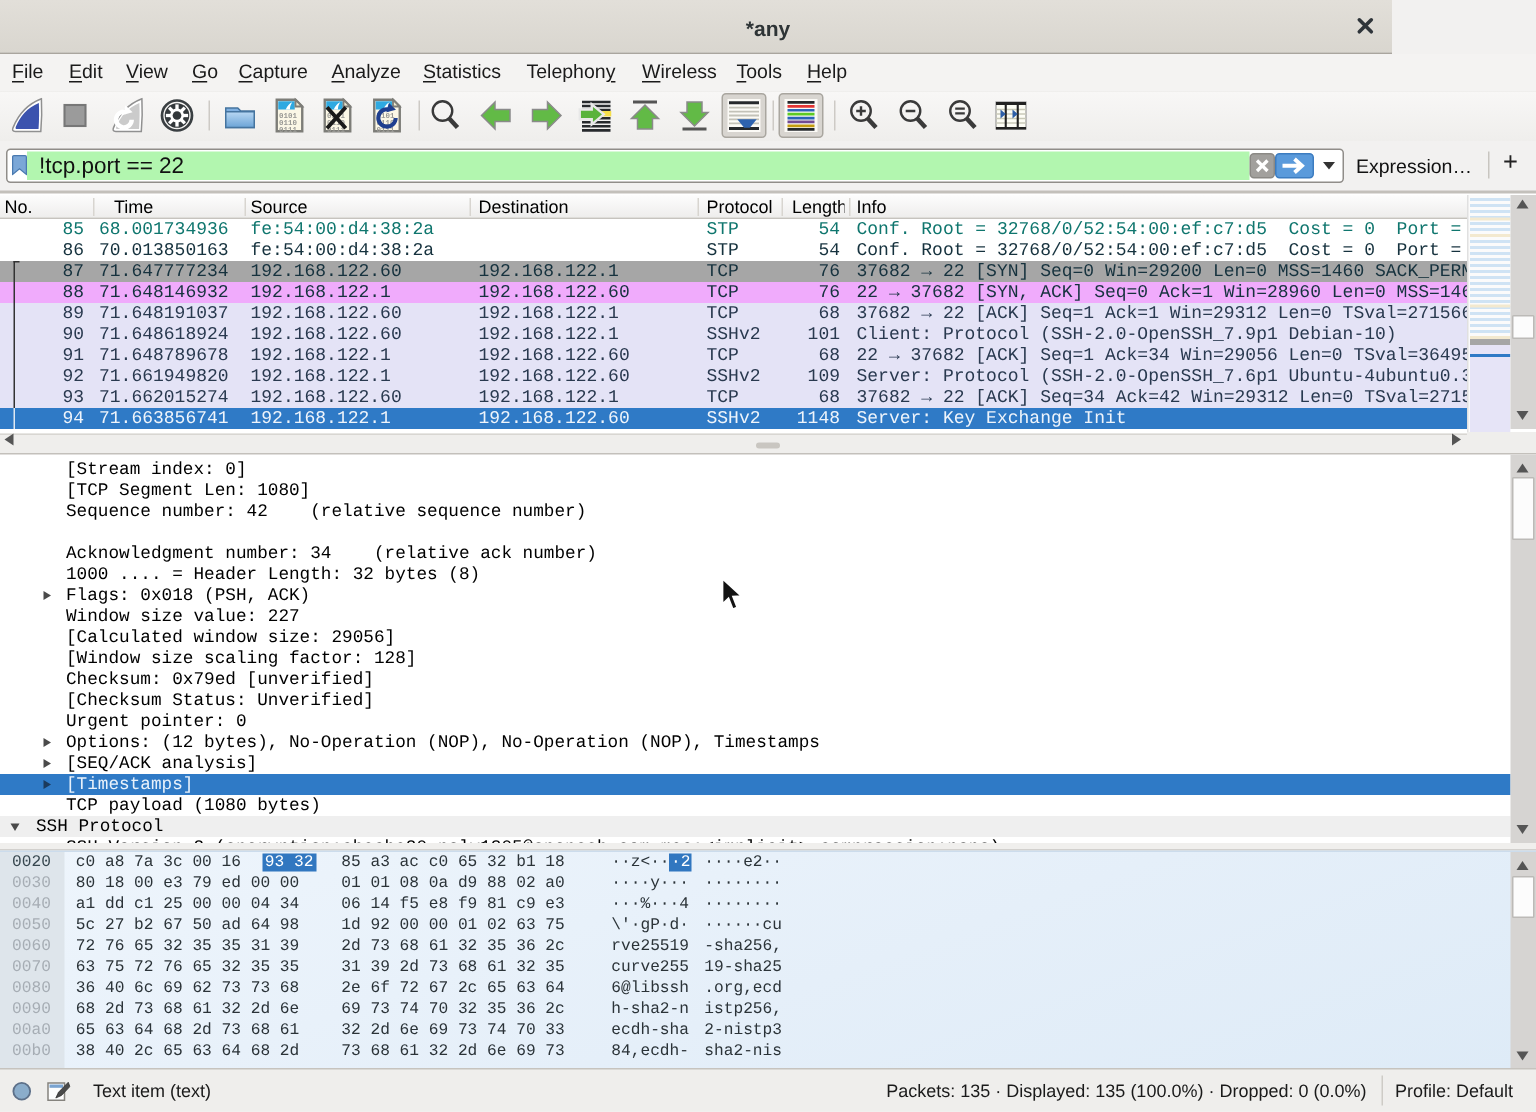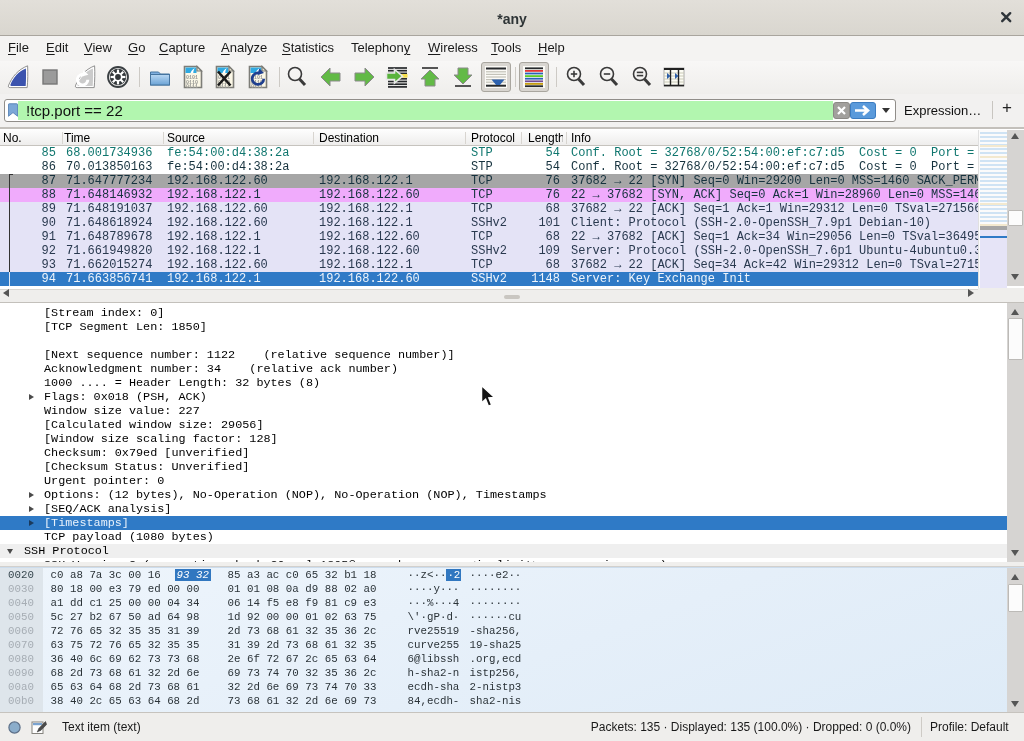--- a/index.html
+++ b/index.html
@@ -1,21 +1,21 @@
 <!DOCTYPE html>
 <html><head>
 <meta charset="utf-8">
 <style>
 html,body{margin:0;padding:0;}
 body{width:1024px;height:741px;overflow:hidden;font-family:"Liberation Sans",sans-serif;background:#f2f1f0;}
 .win{position:absolute;left:0;top:0;width:1024px;height:741px;}
 .abs{position:absolute;}
 .mono{font-family:"Liberation Mono",monospace;}
 
-.titlebar{position:absolute;left:0;top:0;width:1024px;height:36px;
+.titlebar{position:absolute;left:0;top:0;width:928px;height:36px;
  background:linear-gradient(#e2dfd9,#d9d6cf);border-bottom:1px solid #a9a59e;box-sizing:border-box;}
 .title{position:absolute;left:0;top:11px;width:1024px;text-align:center;font-size:14px;font-weight:bold;color:#2e3436;}
 .closex{position:absolute;right:22px;top:4px;width:24px;height:26px;color:#34393e;}
 
 .menubar{position:absolute;left:0;top:36px;width:1024px;height:25px;background:#f4f3f2;font-size:13px;color:#1a1a1a;}
 .menubar span{position:absolute;top:4px;}
 .menubar u{text-decoration:underline;text-underline-offset:2px;}
 
 .toolbar{position:absolute;left:0;top:61px;width:1024px;height:33px;background:linear-gradient(#f8f7f6,#efeeec);}
 .tbi{position:absolute;top:4px;width:24px;height:24px;}
@@ -63,21 +63,21 @@
 
 .hexp{position:absolute;left:0;top:567px;width:1024px;height:145px;background:linear-gradient(160deg,#eef5fc 0%,#e5eff9 55%,#deebf7 100%);border-top:1px solid #ccdcec;box-sizing:border-box;overflow:hidden;}
 .hrow{position:absolute;left:0;width:1007px;height:14.3px;font-size:10.8px;white-space:pre;color:#2b3338;}
 .hoff{position:absolute;left:8px;color:#a6adb4;}
 .hoff1{position:absolute;left:8px;color:#37474f;}
 .hx1{position:absolute;left:50.5px;}
 .hx2{position:absolute;left:227.5px;}
 .ha1{position:absolute;left:407.5px;}
 .ha2{position:absolute;left:469.5px;}
 .hl{background:#3177c0;color:#fff;padding:0 1px;}
-.hlbox{position:absolute;left:124px;top:0;padding:0 2px;background:#3177c0;color:#fff;font-style:italic;}
+.hlbox{position:absolute;left:124px;top:0;padding:0 2px;background:#3177c0;color:#fff;}
 
 .status{position:absolute;left:0;top:712px;width:1024px;height:29px;background:#efeeec;border-top:1px solid #c6c3be;box-sizing:border-box;font-size:12px;color:#1a1a1a;}
 </style>
 </head>
 <body>
 <div class="win">
 
 <div class="titlebar">
   <div class="title">*any</div>
   <svg class="closex" style="right:6px" viewBox="0 0 24 26">
@@ -290,21 +290,21 @@
     <div class="fdrop"></div>
   </div>
   <div class="fexpr">Expression…</div>
   <div class="fsep"></div>
   <div class="fplus">+</div>
 </div>
 
 <div class="plist" id="plist">
   <div class="phead">
     <span style="left:3px">No.</span>
-    <span style="left:64px">Time</span>
+    <span style="left:76px">Time</span>
     <span style="left:167px">Source</span>
     <span style="left:319px">Destination</span>
     <span style="left:471px">Protocol</span>
     <span style="left:528px;width:35px;overflow:hidden;display:inline-block;white-space:nowrap">Length</span>
     <span style="left:571px">Info</span>
     <div class="pcol" style="left:62px"></div>
     <div class="pcol" style="left:163px"></div>
     <div class="pcol" style="left:313px"></div>
     <div class="pcol" style="left:465px"></div>
     <div class="pcol" style="left:521px"></div>
@@ -362,22 +362,22 @@
       <div class="arr" style="left:1011px;top:145px;border-left:4.5px solid transparent;border-right:4.5px solid transparent;border-top:6px solid #555"></div>
       <div class="sbh" style="left:0;top:160px;width:978px;border-top:1px solid #d8d6d2;box-sizing:border-box"></div>
       <div class="arr" style="left:3px;top:160px;border-top:4.5px solid transparent;border-bottom:4.5px solid transparent;border-right:6px solid #555"></div>
       <div class="arr" style="left:968px;top:160px;border-top:4.5px solid transparent;border-bottom:4.5px solid transparent;border-left:6px solid #555"></div>
       <div class="abs" style="left:978px;top:159px;width:46px;height:15px;background:#efeeec"></div>
       <div class="abs" style="left:504px;top:166px;width:16px;height:4px;background:#c9c6c1;border-radius:2px"></div>
     </div>
 
 <div class="details" id="details">
       <div class="dline mono" style="top:3px;"><span class="dtxt">[Stream index: 0]</span></div>
-      <div class="dline mono" style="top:17px;"><span class="dtxt">[TCP Segment Len: 1850]</span></div>
-      <div class="dline mono" style="top:45px;"><span class="dtxt">[Next sequence number: 1122    (relative sequence number)]</span></div>
+      <div class="dline mono" style="top:17px;"><span class="dtxt">[TCP Segment Len: 1080]</span></div>
+      <div class="dline mono" style="top:31px;"><span class="dtxt">Sequence number: 42    (relative sequence number)</span></div>
       <div class="dline mono" style="top:59px;"><span class="dtxt">Acknowledgment number: 34    (relative ack number)</span></div>
       <div class="dline mono" style="top:73px;"><span class="dtxt">1000 .... = Header Length: 32 bytes (8)</span></div>
       <div class="dline mono" style="top:87px;"><div class="tri" style="left:29px;"></div><span class="dtxt">Flags: 0x018 (PSH, ACK)</span></div>
       <div class="dline mono" style="top:101px;"><span class="dtxt">Window size value: 227</span></div>
       <div class="dline mono" style="top:115px;"><span class="dtxt">[Calculated window size: 29056]</span></div>
       <div class="dline mono" style="top:129px;"><span class="dtxt">[Window size scaling factor: 128]</span></div>
       <div class="dline mono" style="top:143px;"><span class="dtxt">Checksum: 0x79ed [unverified]</span></div>
       <div class="dline mono" style="top:157px;"><span class="dtxt">[Checksum Status: Unverified]</span></div>
       <div class="dline mono" style="top:171px;"><span class="dtxt">Urgent pointer: 0</span></div>
       <div class="dline mono" style="top:185px;"><div class="tri" style="left:29px;"></div><span class="dtxt">Options: (12 bytes), No-Operation (NOP), No-Operation (NOP), Timestamps</span></div>

